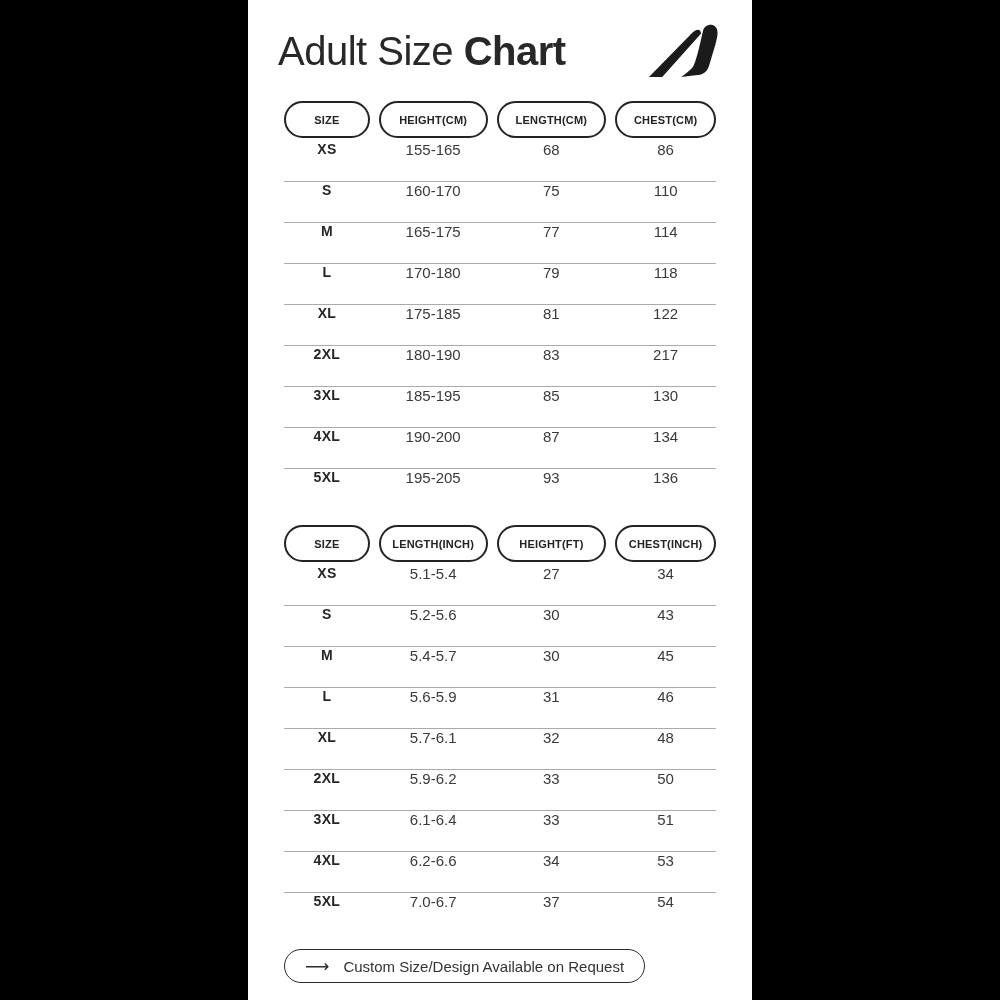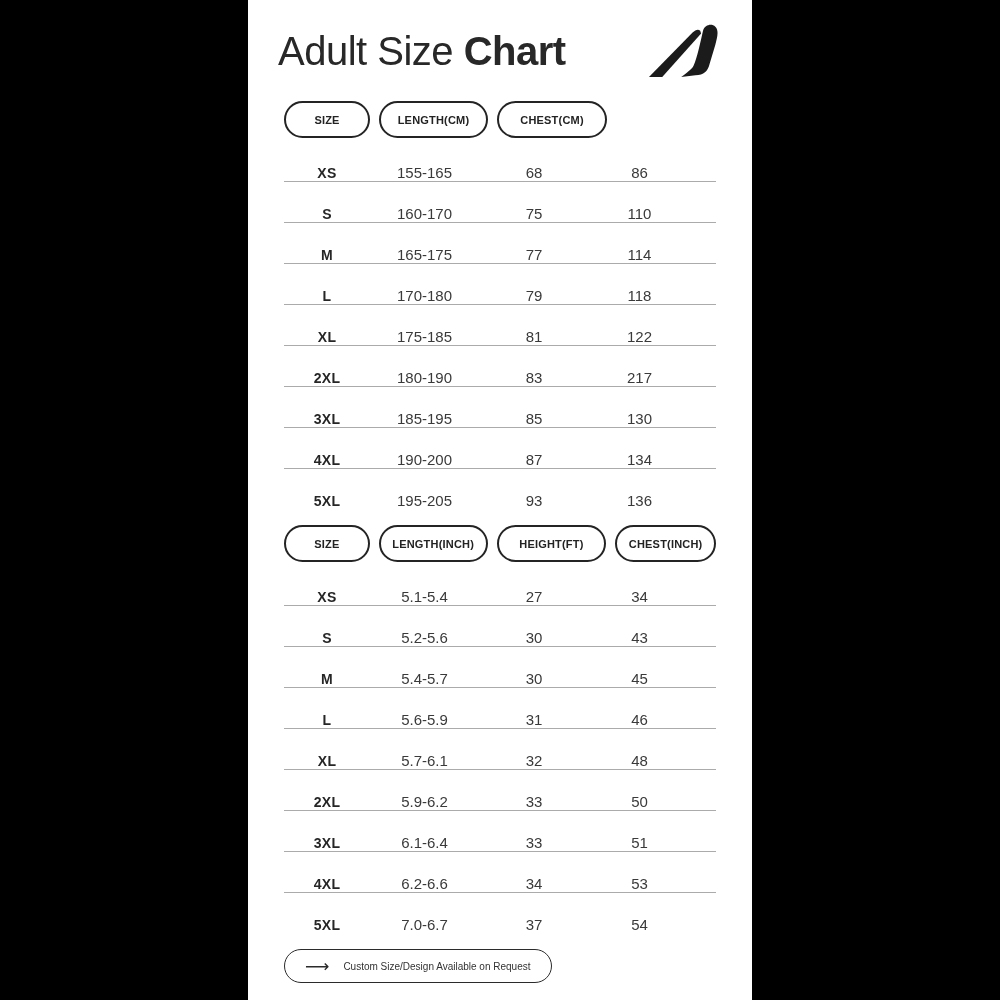--- a/index.html
+++ b/index.html
@@ -29,41 +29,41 @@
     display:flex;align-items:center;justify-content:center;
     font-size:11px;font-weight:700;color:#232323;letter-spacing:0.2px;
     background:#fff;white-space:nowrap;
   }
   .col:nth-child(1){width:86px;}
   .col:nth-child(2){width:109px;}
   .col:nth-child(3){width:110px;}
   .col:nth-child(4){width:101px;}
   .tbody{margin-top:3px;}
   .trow{
-    display:flex;height:40px;align-items:flex-end;
+    display:flex;gap:9px;height:40px;align-items:flex-start;
     border-bottom:1px solid #ababab;
   }
   .trow:last-child{border-bottom:none;}
   .cell{
     text-align:center;font-size:15px;color:#3a3a3a;font-weight:400;
   }
   .cell.size{font-weight:700;font-size:14px;color:#262626;letter-spacing:0.3px;}
   .sec2 .pill-row{margin-top:16px;}
   
   .footer{
     display:flex;justify-content:space-between;align-items:center;
     margin:16px 36px 0 36px;
   }
   .fpill{
     box-sizing:border-box;height:34px;border:1.5px solid #2b2b2b;border-radius:17px;
     display:flex;align-items:center;background:#fff;white-space:nowrap;
   }
   .fpill.left{padding:0 20px;gap:14px;}
   .fpill.left .arrow{font-size:17px;color:#2b2b2b;line-height:1;}
-  .fpill.left .note{font-size:10px;color:#333;}
+  .fpill.left .note{font-size:15px;color:#333;}
   .fpill.right{padding:0 13px;font-size:11px;color:#2f2f2f;letter-spacing:0.5px;font-weight:400;}
 </style>
 </head>
 <body>
 
 <div class="panel">
 
   <div class="hdr">
     <div class="title">
       <span class="reg">Adult Size </span><span class="bold">Chart</span>
@@ -78,20 +78,21 @@
                L 34 56
                C 40 51 45 48 47 44
                C 51 35 54 20 57 7 Z" fill="#1b1b1b"></path>
     </svg>
   </div>
 
   <div class="tables">
     <div class="sec1">
       <div class="pill-row">
           <div class="pill col">SIZE</div>
+          <div class="pill col">HEIGHT(CM)</div>
           <div class="pill col">LENGTH(CM)</div>
           <div class="pill col">CHEST(CM)</div>
         </div>
       <div class="tbody">
           <div class="trow">
             <div class="cell col size">XS</div>
             <div class="cell col">155-165</div>
             <div class="cell col">68</div>
             <div class="cell col">86</div>
           </div>

